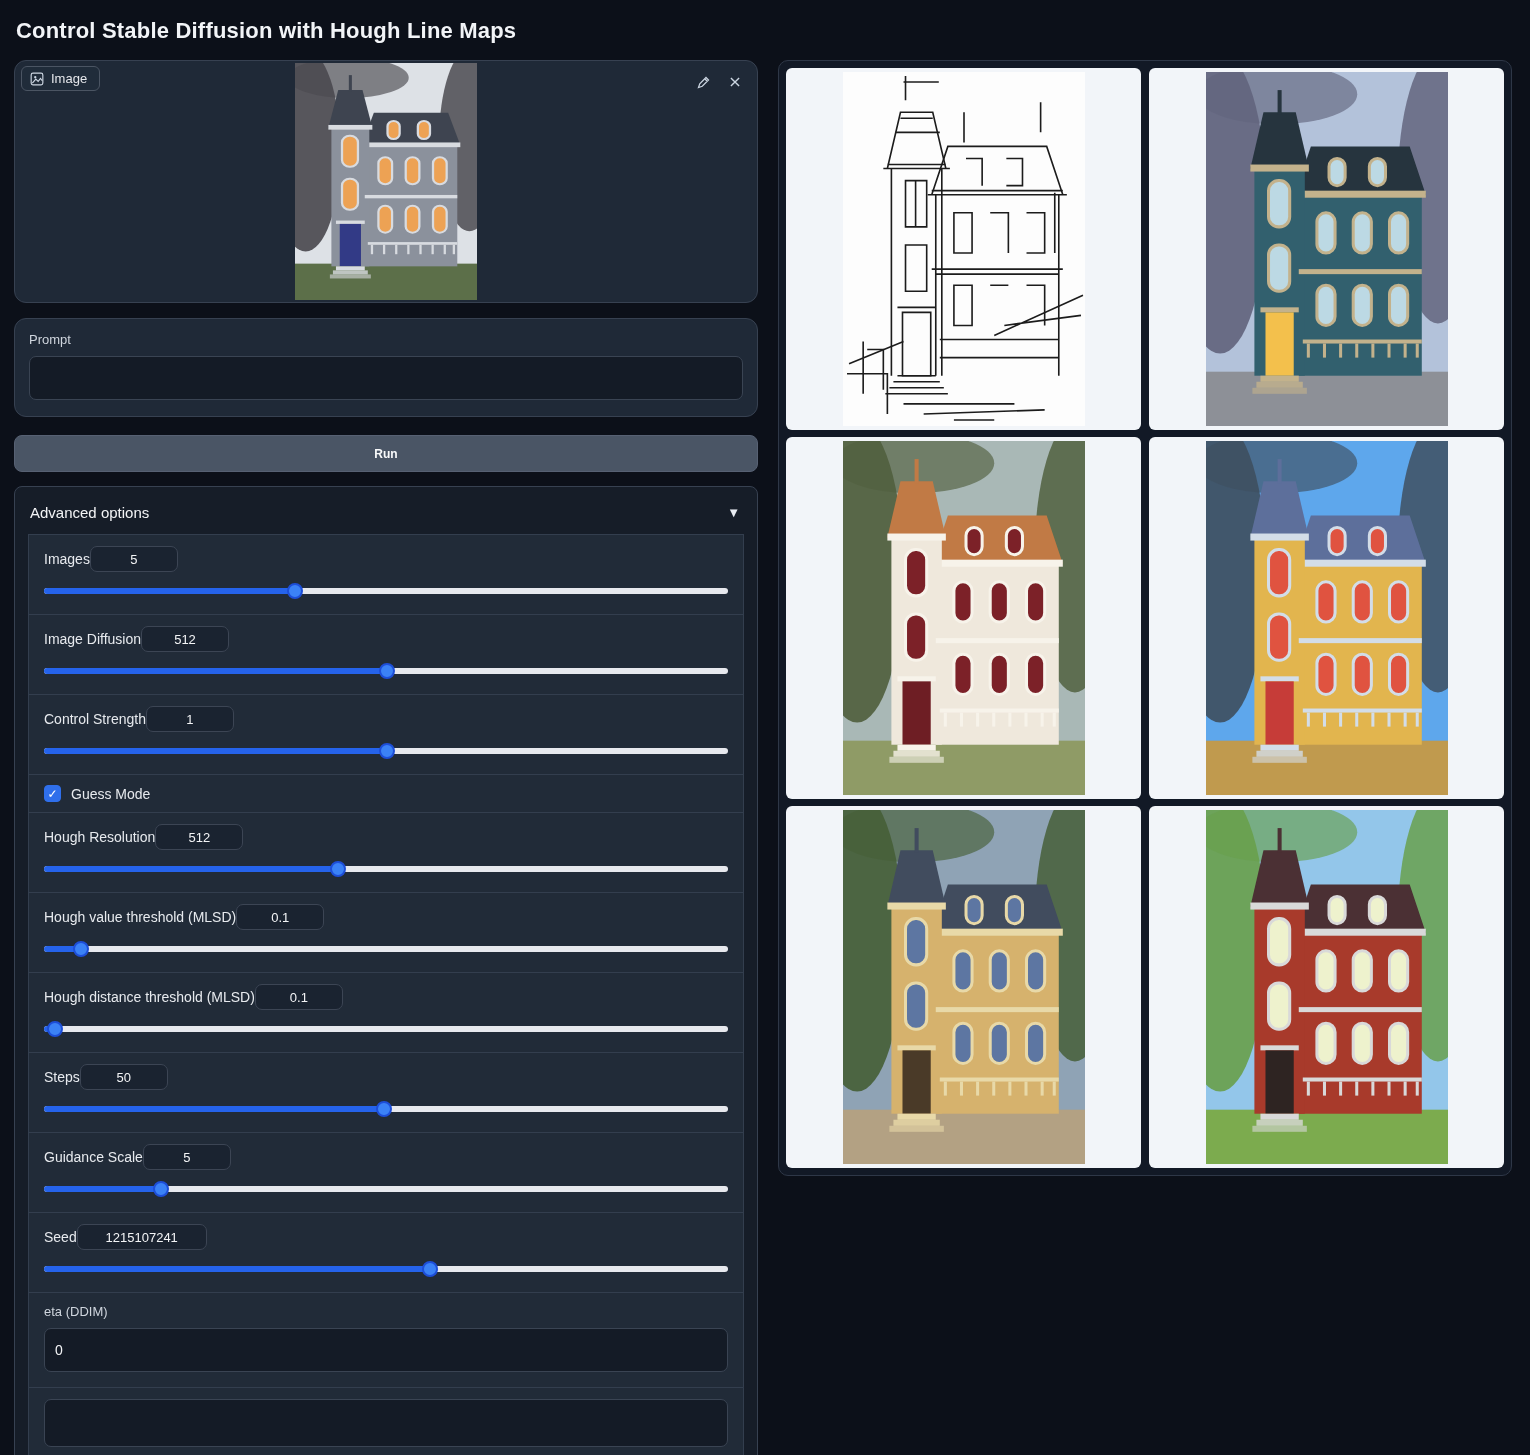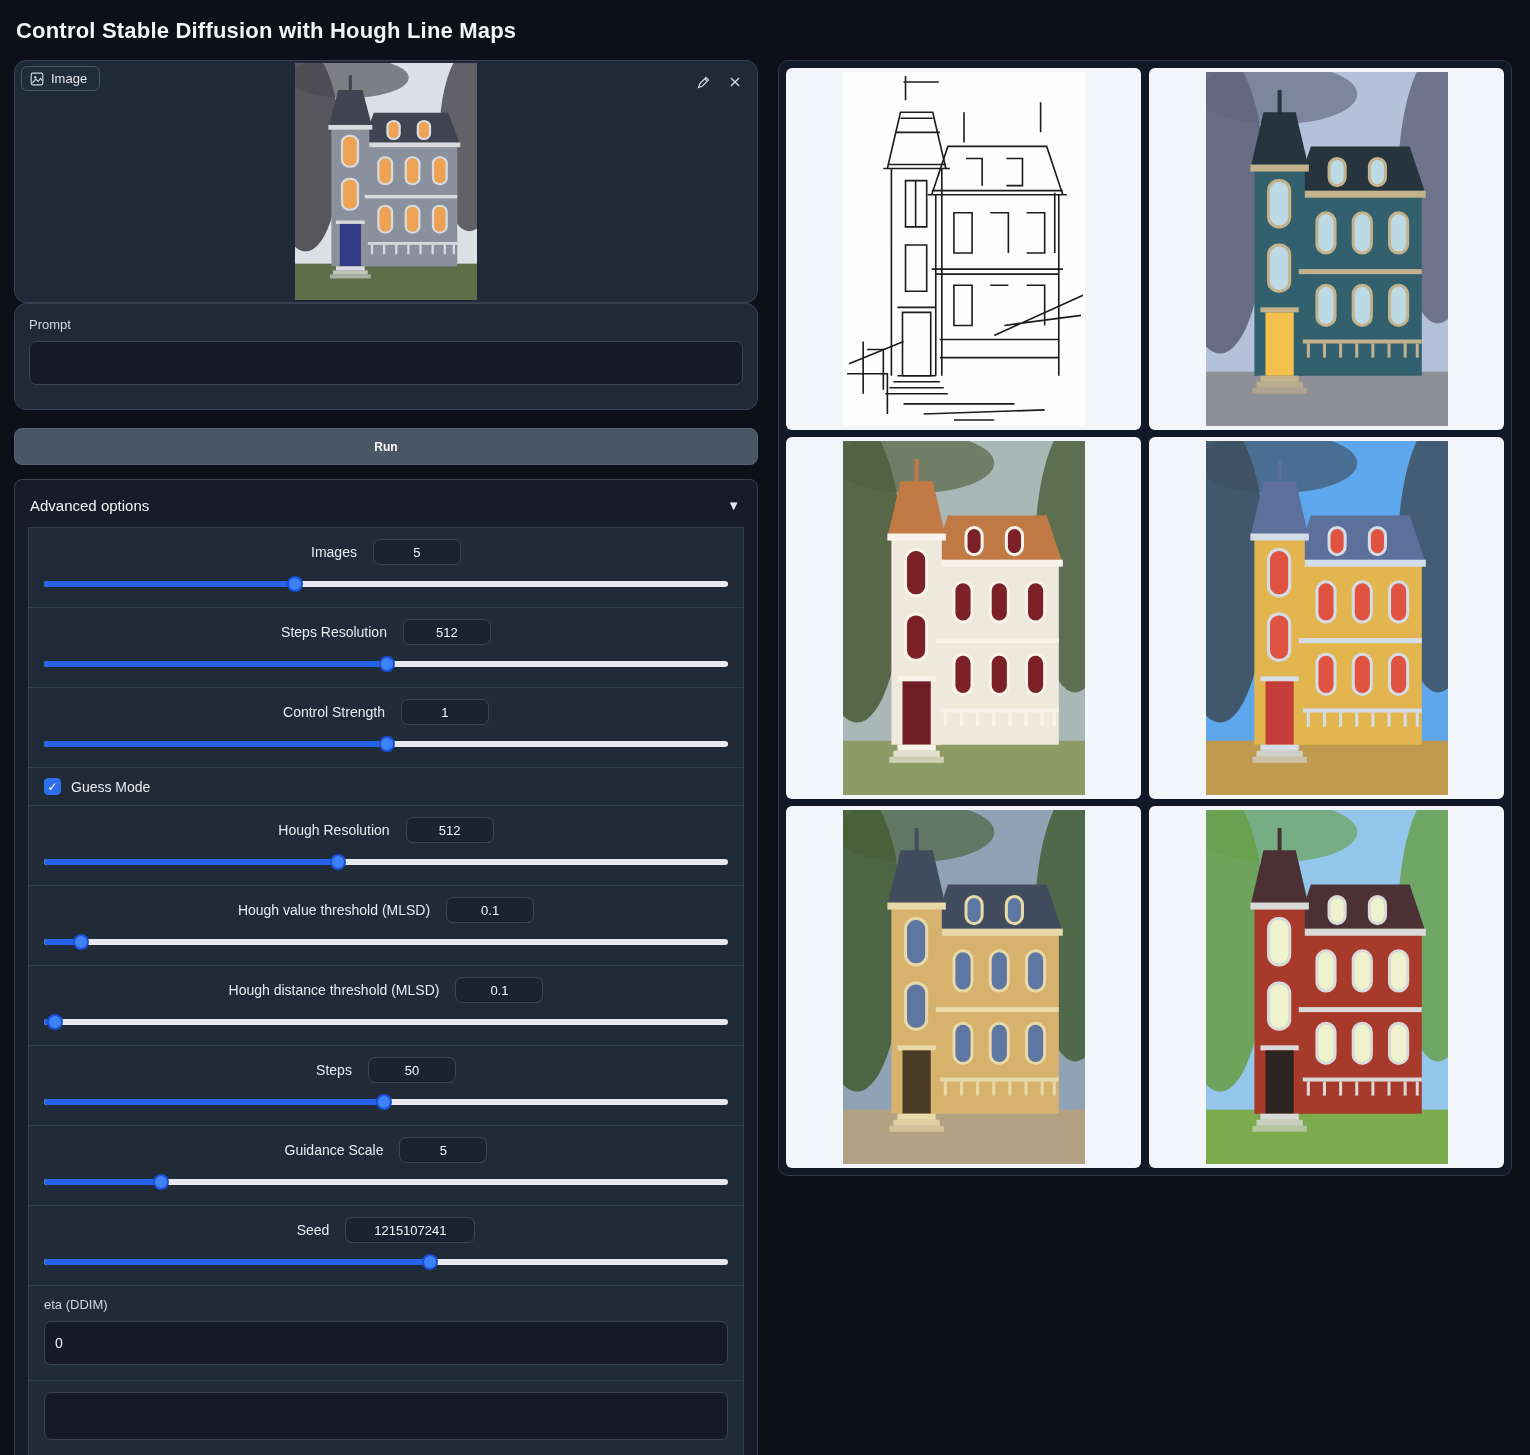--- a/index.html
+++ b/index.html
@@ -28,21 +28,21 @@
   .image-actions { position:absolute; top:9px; right:10px; z-index:3; display:flex; gap:8px; }
   .icon-btn {
     width:24px; height:24px; border:none; background:transparent; color:#cbd5e1;
     display:flex; align-items:center; justify-content:center; cursor:pointer; border-radius:5px;
     font-size:15px; line-height:1;
   }
   .input-photo { width:182px; height:237px; }
   .input-photo svg { width:182px; height:237px; display:block; }
 
   
-  .prompt-panel { margin-top:0; padding:13px 14px 24px; }
+  .prompt-panel { margin-top:15px; padding:13px 14px 16px; }
   .field-label { font-size:13px; color:#cfd5dd; margin-bottom:9px; display:block; }
   .text-input {
     width:100%; height:44px; background:#141b26; border:1px solid #3a4453; border-radius:7px;
     color:#f3f4f6; font-size:14px; padding:0 10px; font-family:"Liberation Sans", sans-serif;
   }
   textarea.text-input { resize:none; padding-top:9px; height:48px; }
 
   
   .run-btn {
     margin-top:18px; width:100%; height:37px;
@@ -54,21 +54,21 @@
   
   .accordion { margin-top:14px; background:#161d28; border:1px solid #374151; border-radius:8px; padding:12px 13px 14px; }
   .accordion-header { display:flex; align-items:center; justify-content:space-between; padding:5px 4px 14px 2px; cursor:pointer; }
   .accordion-title { font-size:15px; color:#f3f4f6; }
   .accordion-arrow { color:#e8ecf2; font-size:13px; }
   .control-block {
     background:#212b38; border:1px solid #333e4e; margin-top:-1px; padding:11px 15px 15px;
   }
   .control-block:first-of-type { border-radius:7px 7px 0 0; margin-top:0; }
   .control-block:last-of-type { border-radius:0 0 7px 7px; }
-  .slider-head { display:flex; align-items:center; justify-content:center;gap:16px; }
+  .slider-head { display:flex; align-items:center; justify-content:flex-start; }
   .slider-label { font-size:14px; color:#e7eaee; }
   .num-box {
     min-width:88px; height:26px; padding:0 10px; background:#1a2330; border:1px solid #3c4554;
     border-radius:7px; color:#f3f4f6; font-size:13px;
     display:flex; align-items:center; justify-content:center;
   }
   .num-box.wide { min-width:130px; }
   .slider { position:relative; height:16px; margin-top:11px; cursor:pointer; }
   .slider-track { position:absolute; top:5px; left:0; right:0; height:6px; background:#e7e9ee; border-radius:3px; }
   .slider-fill { position:absolute; top:5px; left:0; height:6px; background:#2563eb; border-radius:3px; }
@@ -191,21 +191,21 @@
           </div>
           <div class="slider">
             <div class="slider-track"></div>
             <div class="slider-fill" style="width: 36.7%;"></div>
             <div class="slider-thumb" style="left: 36.7%;"></div>
           </div>
         </div>
 
         <div class="control-block">
           <div class="slider-head">
-            <span class="slider-label">Steps Resolution</span>
+            <span class="slider-label">Image Diffusion</span>
             <span class="num-box">512</span>
           </div>
           <div class="slider">
             <div class="slider-track"></div>
             <div class="slider-fill" style="width: 50.1%;"></div>
             <div class="slider-thumb" style="left: 50.1%;"></div>
           </div>
         </div>
 
         <div class="control-block">

